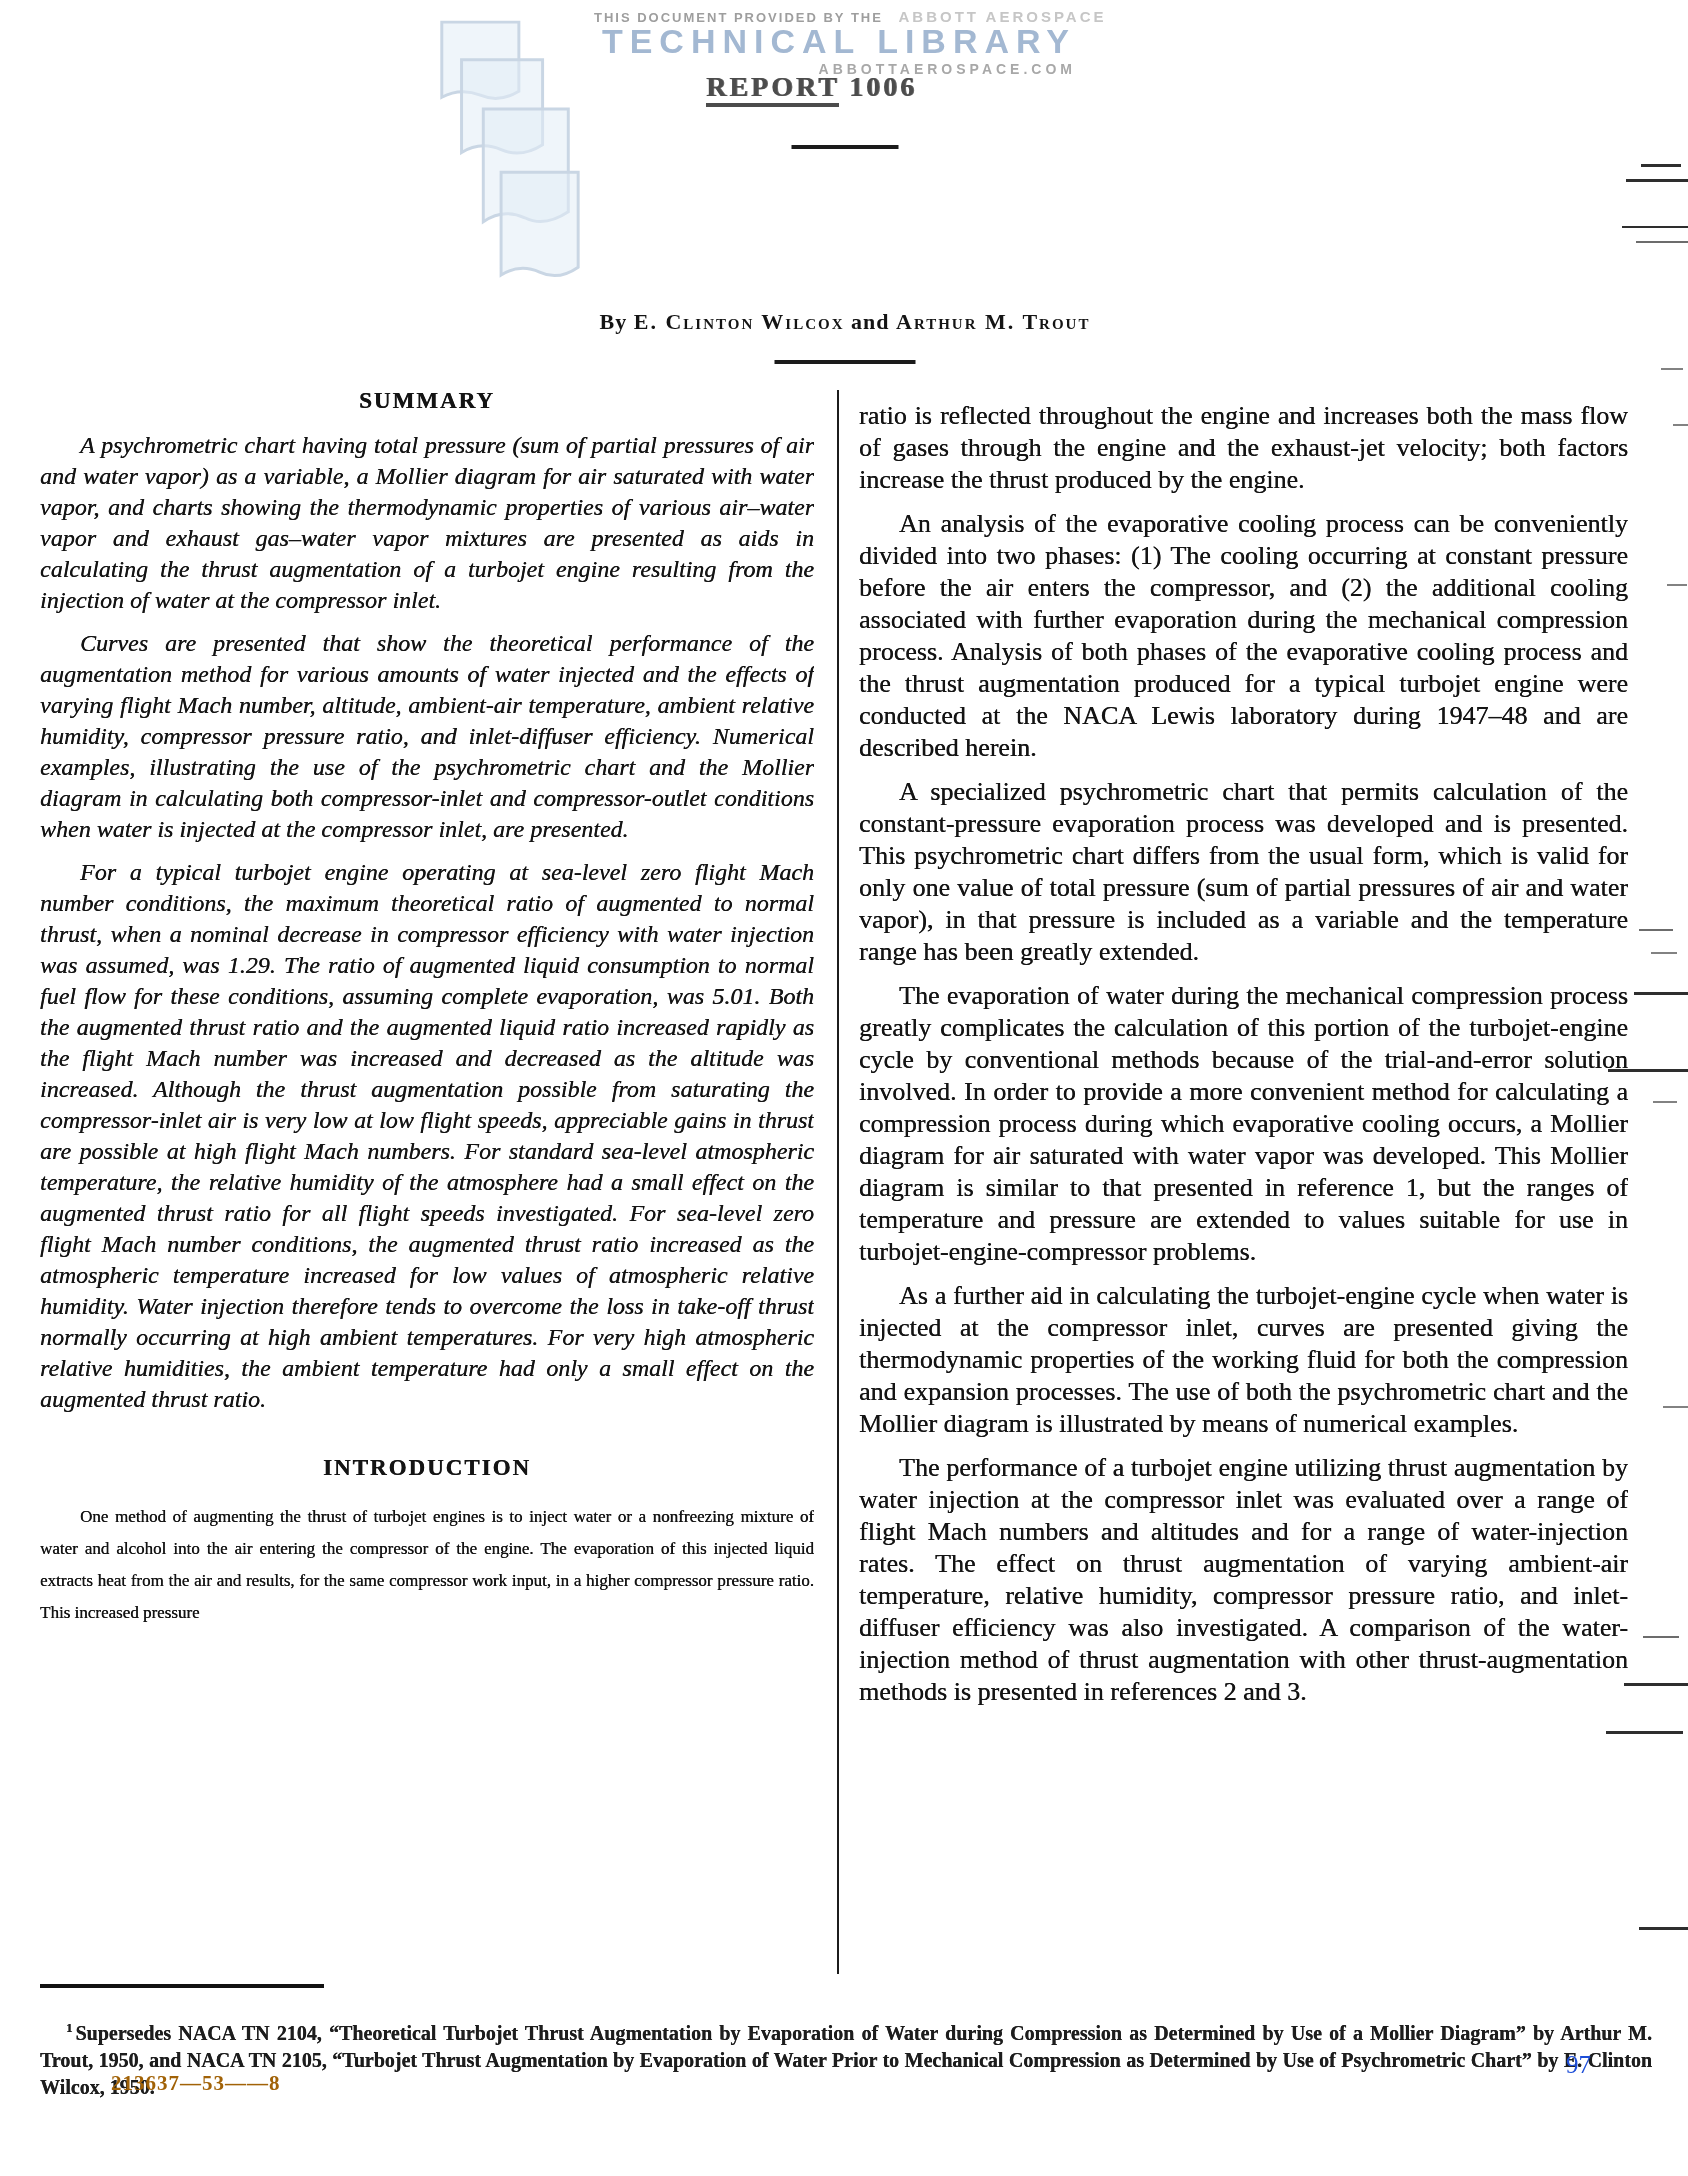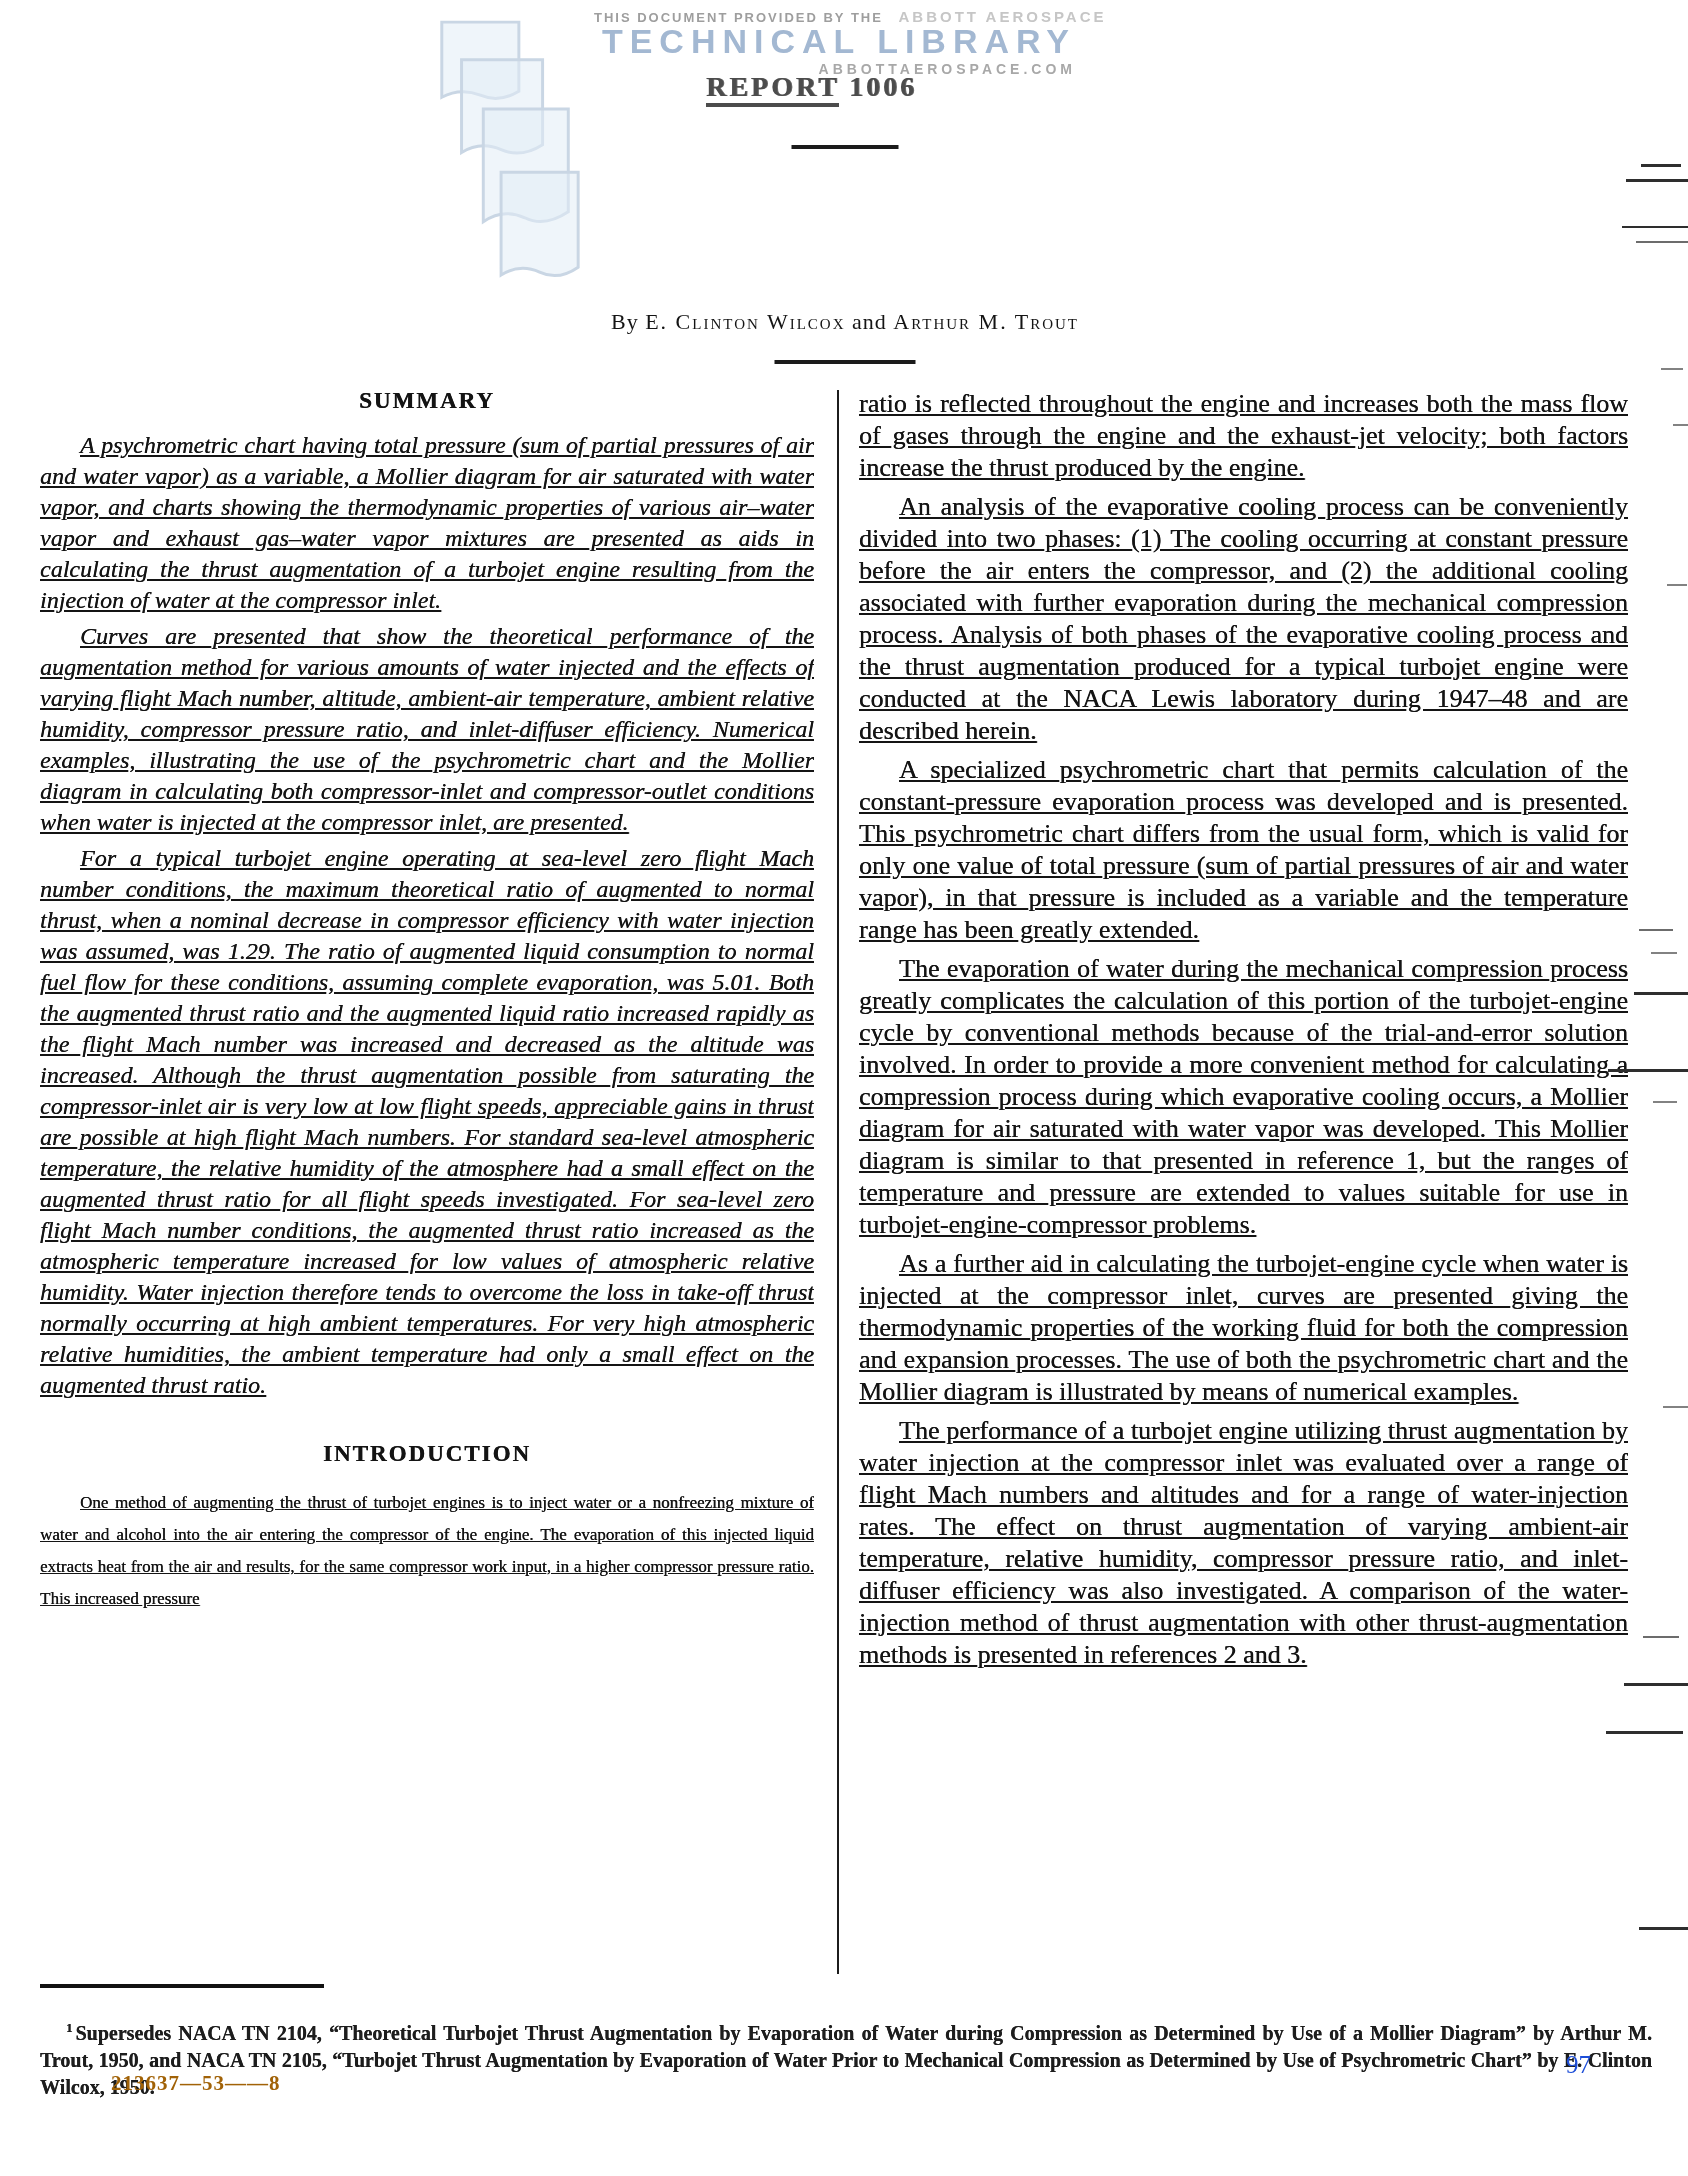--- a/index.html
+++ b/index.html
@@ -27,31 +27,31 @@
   
   .center-rule{position:absolute;left:50%;transform:translateX(-50%);background:#1b1b1b;}
   #rule-top{top:145px;width:107px;height:4px;}
   #rule-byline{top:360px;width:141px;height:4px;}
   
   #title{position:absolute;top:178px;left:30px;width:1630px;text-align:center;
     font-weight:bold;font-size:30px;line-height:42px;letter-spacing:1px;
     text-shadow:0.4px 0 0 #141414;}
   #title sup{font-size:17px;}
   #byline{position:absolute;top:309px;left:30px;width:1630px;text-align:center;
-    font-size:22px;letter-spacing:1px;}
+    font-size:22px;letter-spacing:1px;font-weight:bold;}
   #byline .sc{font-variant:small-caps;letter-spacing:2px;}
   
   .col{position:absolute;top:388px;height:1590px;overflow:hidden;text-align:justify;}
   #col-left{left:40px;width:774px;}
   #col-right{left:859px;width:769px;}
   #col-divider{position:absolute;top:390px;left:837px;width:2px;height:1584px;background:#1c1c1c;}
   .sec-heading{text-align:center;font-weight:bold;font-size:23px;letter-spacing:2px;
     margin:0 0 16px 0;text-shadow:0.4px 0 0 #141414;}
   .sec-heading.mid{margin-top:40px;margin-bottom:20px;}
-  .para{margin:0 0 5px 0;text-indent:40px;text-shadow:0.3px 0 0 currentColor;text-decoration:underline;}
+  .para{margin:12px 0 5px 0;text-indent:40px;text-shadow:0.3px 0 0 currentColor;}
   #col-left .ital{font-style:italic;font-size:24px;line-height:31px;}
   #col-left .roman{font-size:17px;line-height:32px;margin-bottom:0;}
   #col-right .para{font-size:26px;line-height:32px;margin-bottom:7px;}
   .noindent{text-indent:0;}
   
   #footnote-rule{position:absolute;top:1984px;left:40px;width:284px;height:4px;background:#111;}
   #footnote{position:absolute;top:1994px;left:40px;width:1612px;
     font-size:20px;line-height:27px;text-align:justify;text-indent:26px;
     font-weight:bold;color:#1d1d1d;text-shadow:0.2px 0 0 #1d1d1d;}
   #footnote sup{font-size:13px;margin-right:3px;}

